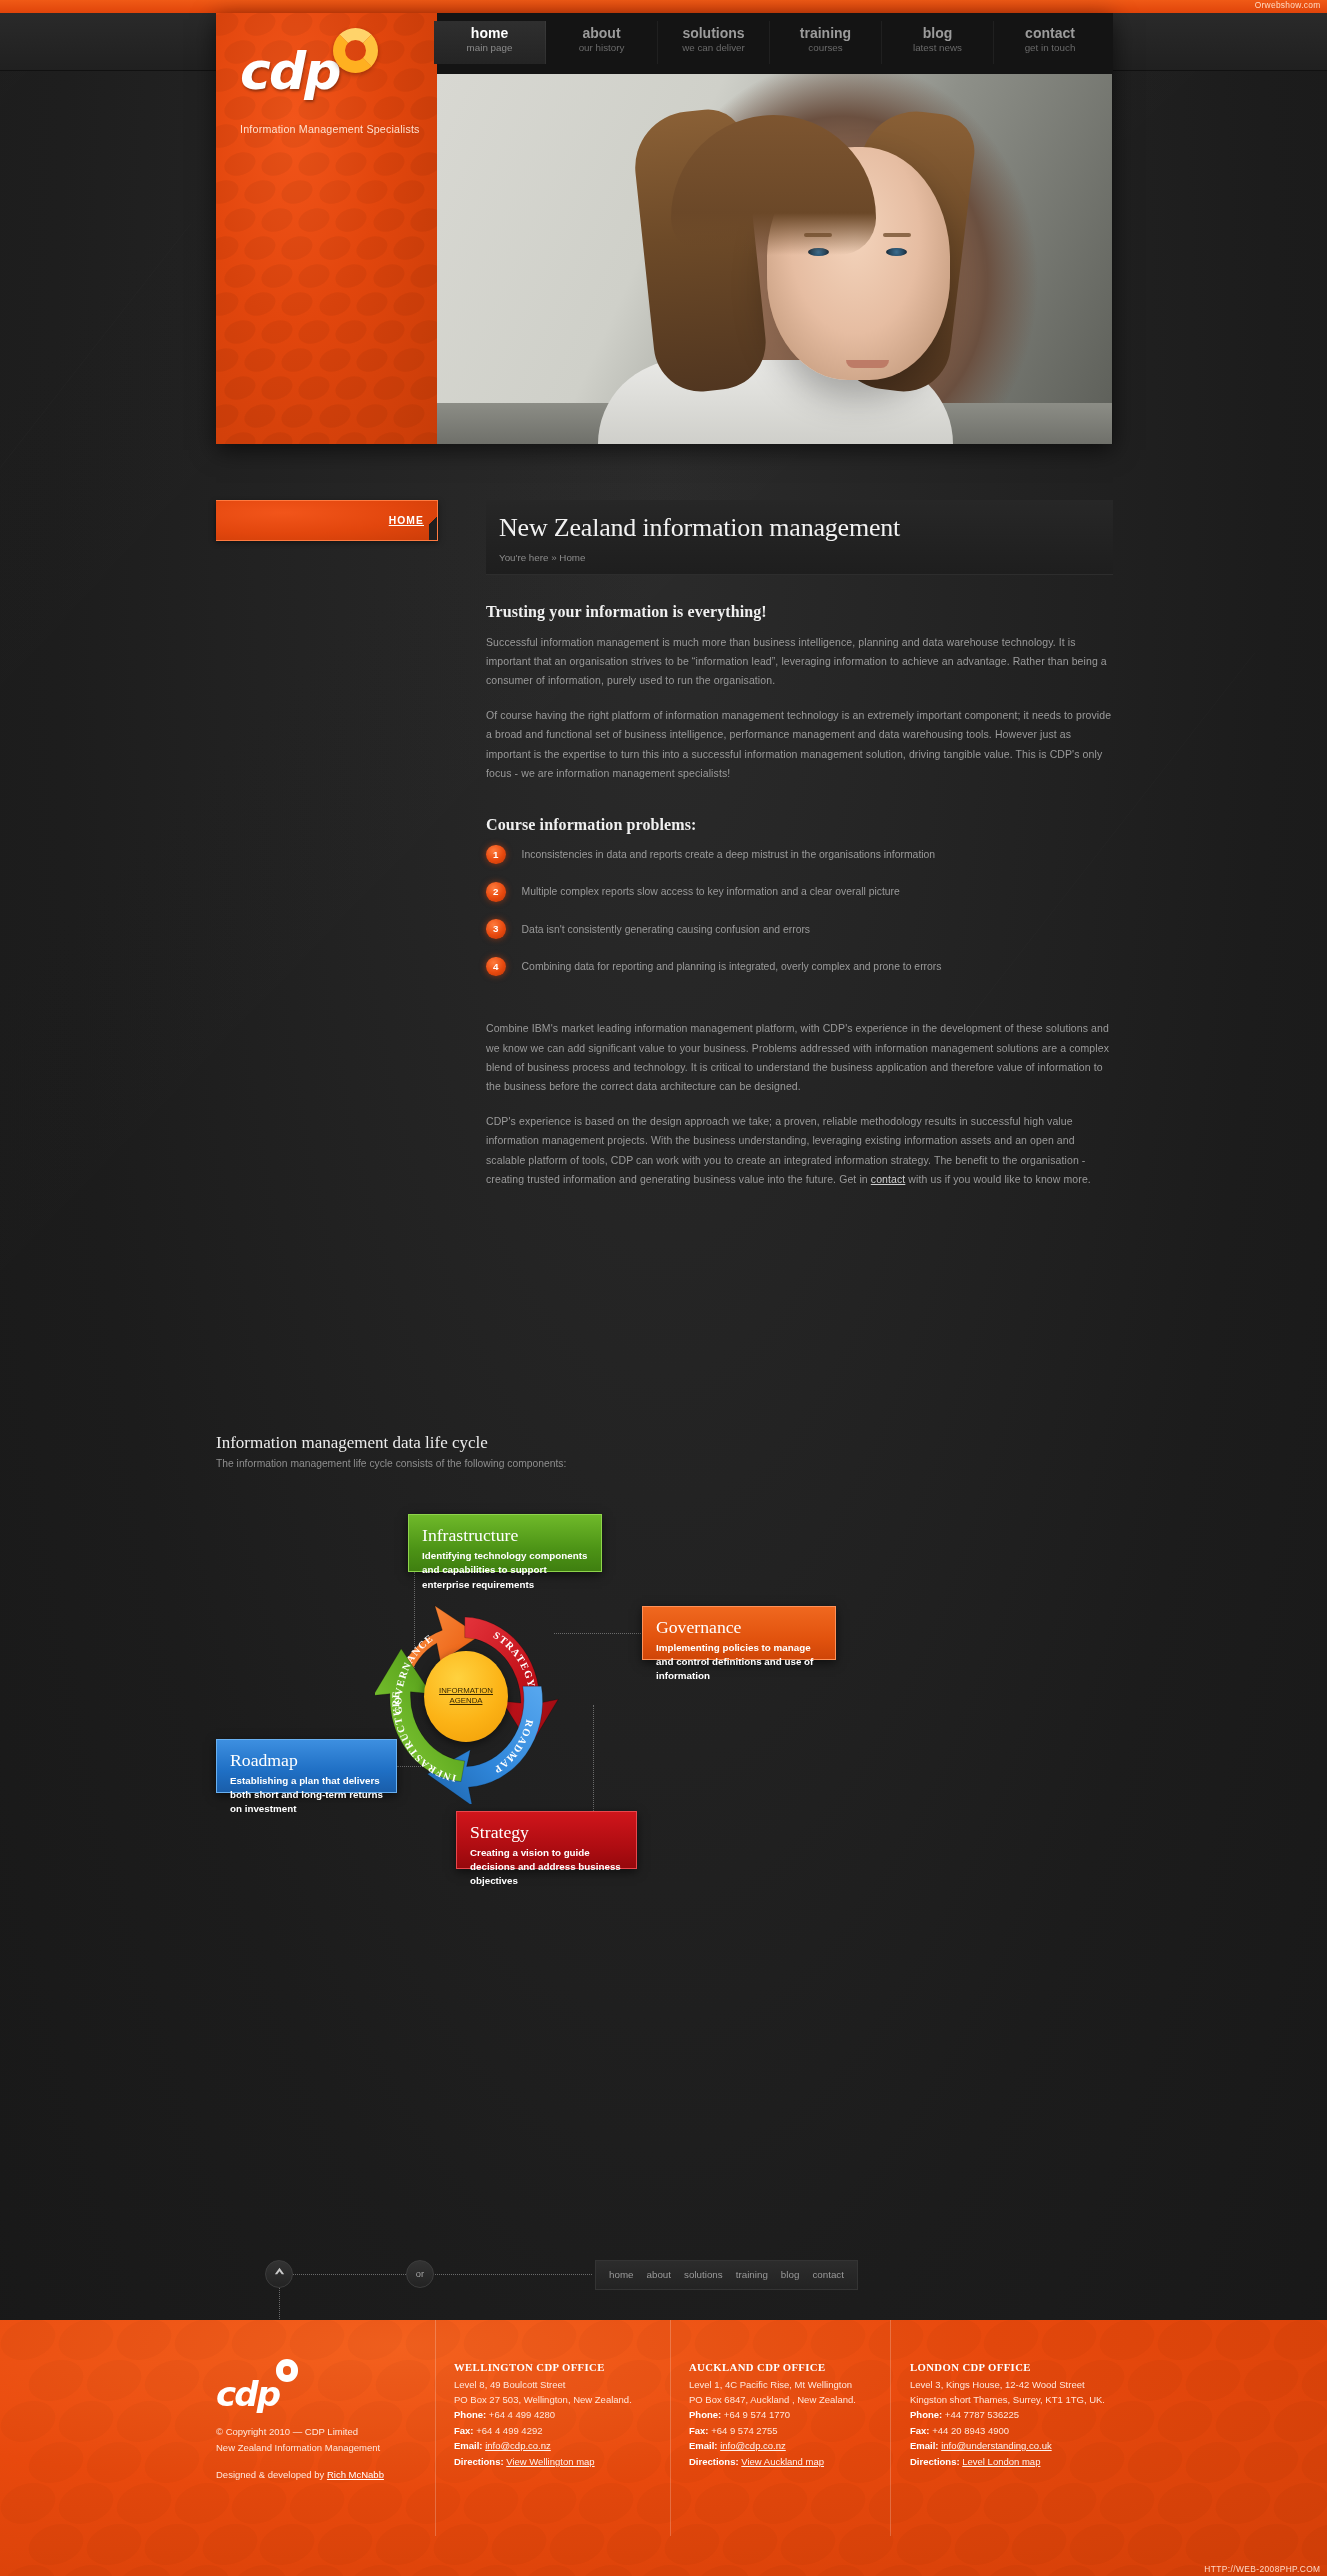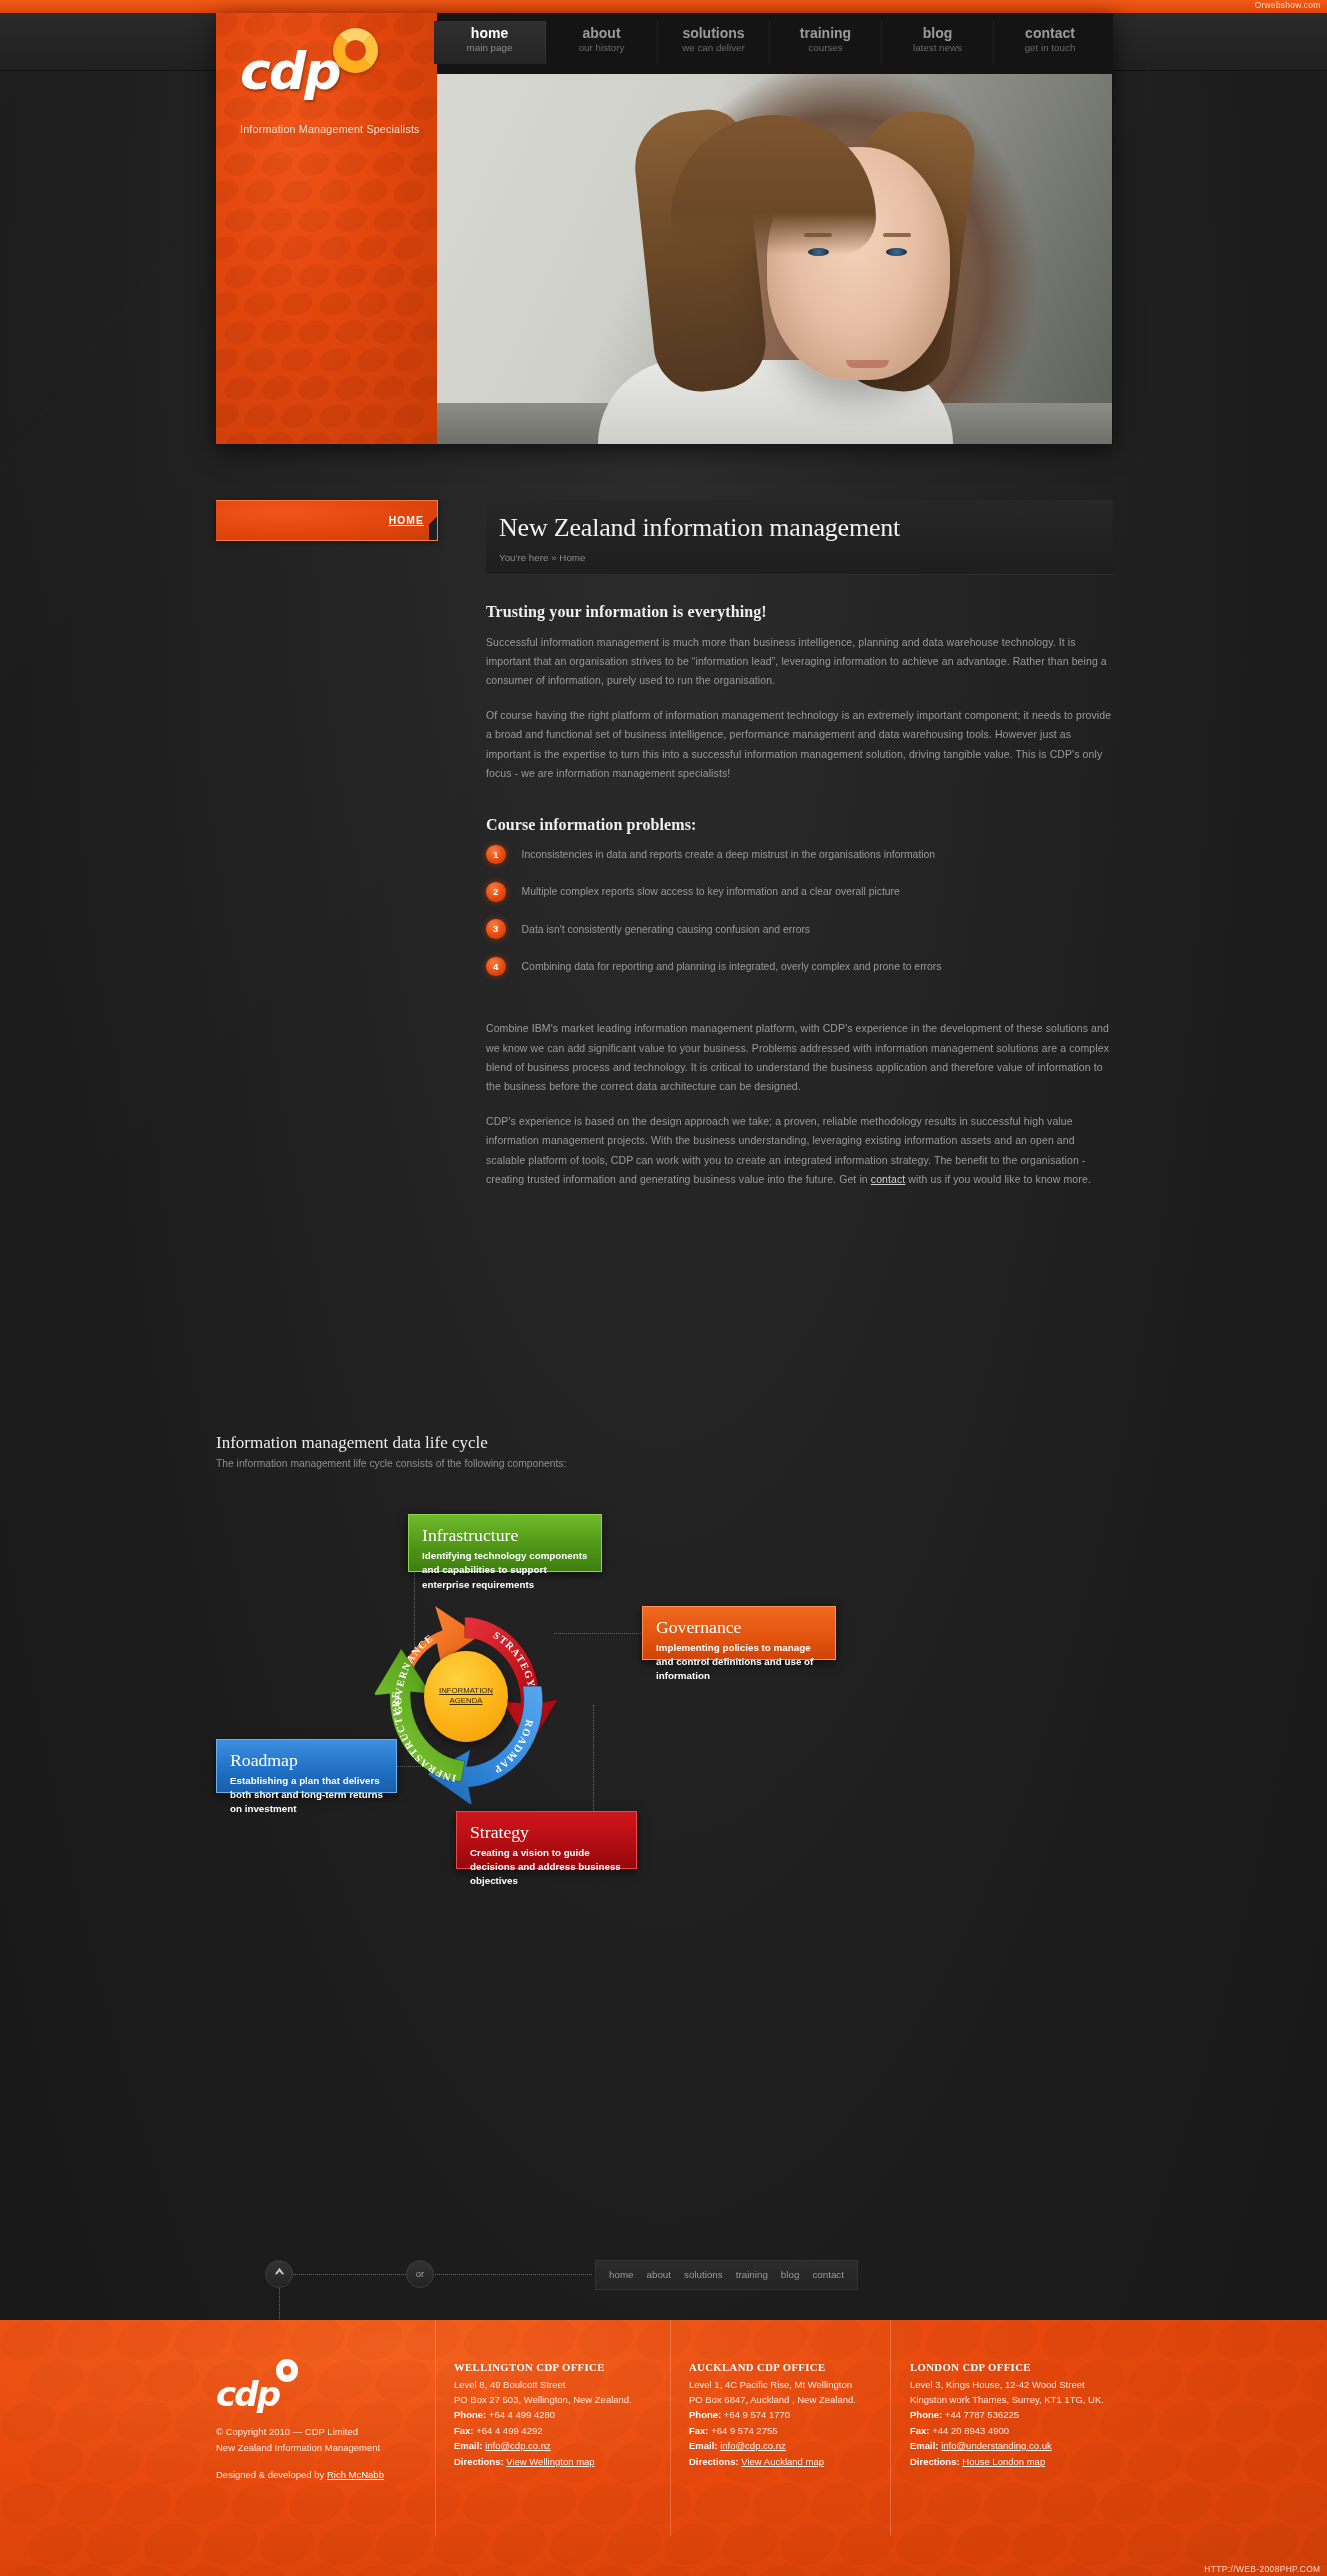--- a/index.html
+++ b/index.html
@@ -767,23 +767,23 @@
         <div class="fline">Level 1, 4C Pacific Rise, Mt Wellington</div>
         <div class="fline">PO Box 6847, Auckland , New Zealand.</div>
         <div class="fline"><b>Phone:</b> <span>+64 9 574 1770</span></div>
         <div class="fline"><b>Fax:</b> <span>+64 9 574 2755</span></div>
         <div class="fline"><b>Email:</b> <a href="#">info@cdp.co.nz</a></div>
         <div class="fline"><b>Directions:</b> <a href="#">View Auckland map</a></div>
       </div>
     <div class="fcol" id="office2" style="left:910px; width:224px;">
         <div class="foffice-title">LONDON CDP OFFICE</div>
         <div class="fline">Level 3, Kings House, 12-42 Wood Street</div>
-        <div class="fline">Kingston work Thames, Surrey, KT1 1TG, UK.</div>
+        <div class="fline">Kingston short Thames, Surrey, KT1 1TG, UK.</div>
         <div class="fline"><b>Phone:</b> <span>+44 7787 536225</span></div>
         <div class="fline"><b>Fax:</b> <span>+44 20 8943 4900</span></div>
         <div class="fline"><b>Email:</b> <a href="#">info@understanding.co.uk</a></div>
-        <div class="fline"><b>Directions:</b> <a href="#">House London map</a></div>
+        <div class="fline"><b>Directions:</b> <a href="#">Level London map</a></div>
       </div>
 
     <div class="footer-bottom">HTTP://WEB-2008PHP.COM</div>
   </div>
 </div>
 
 
 </body></html>

